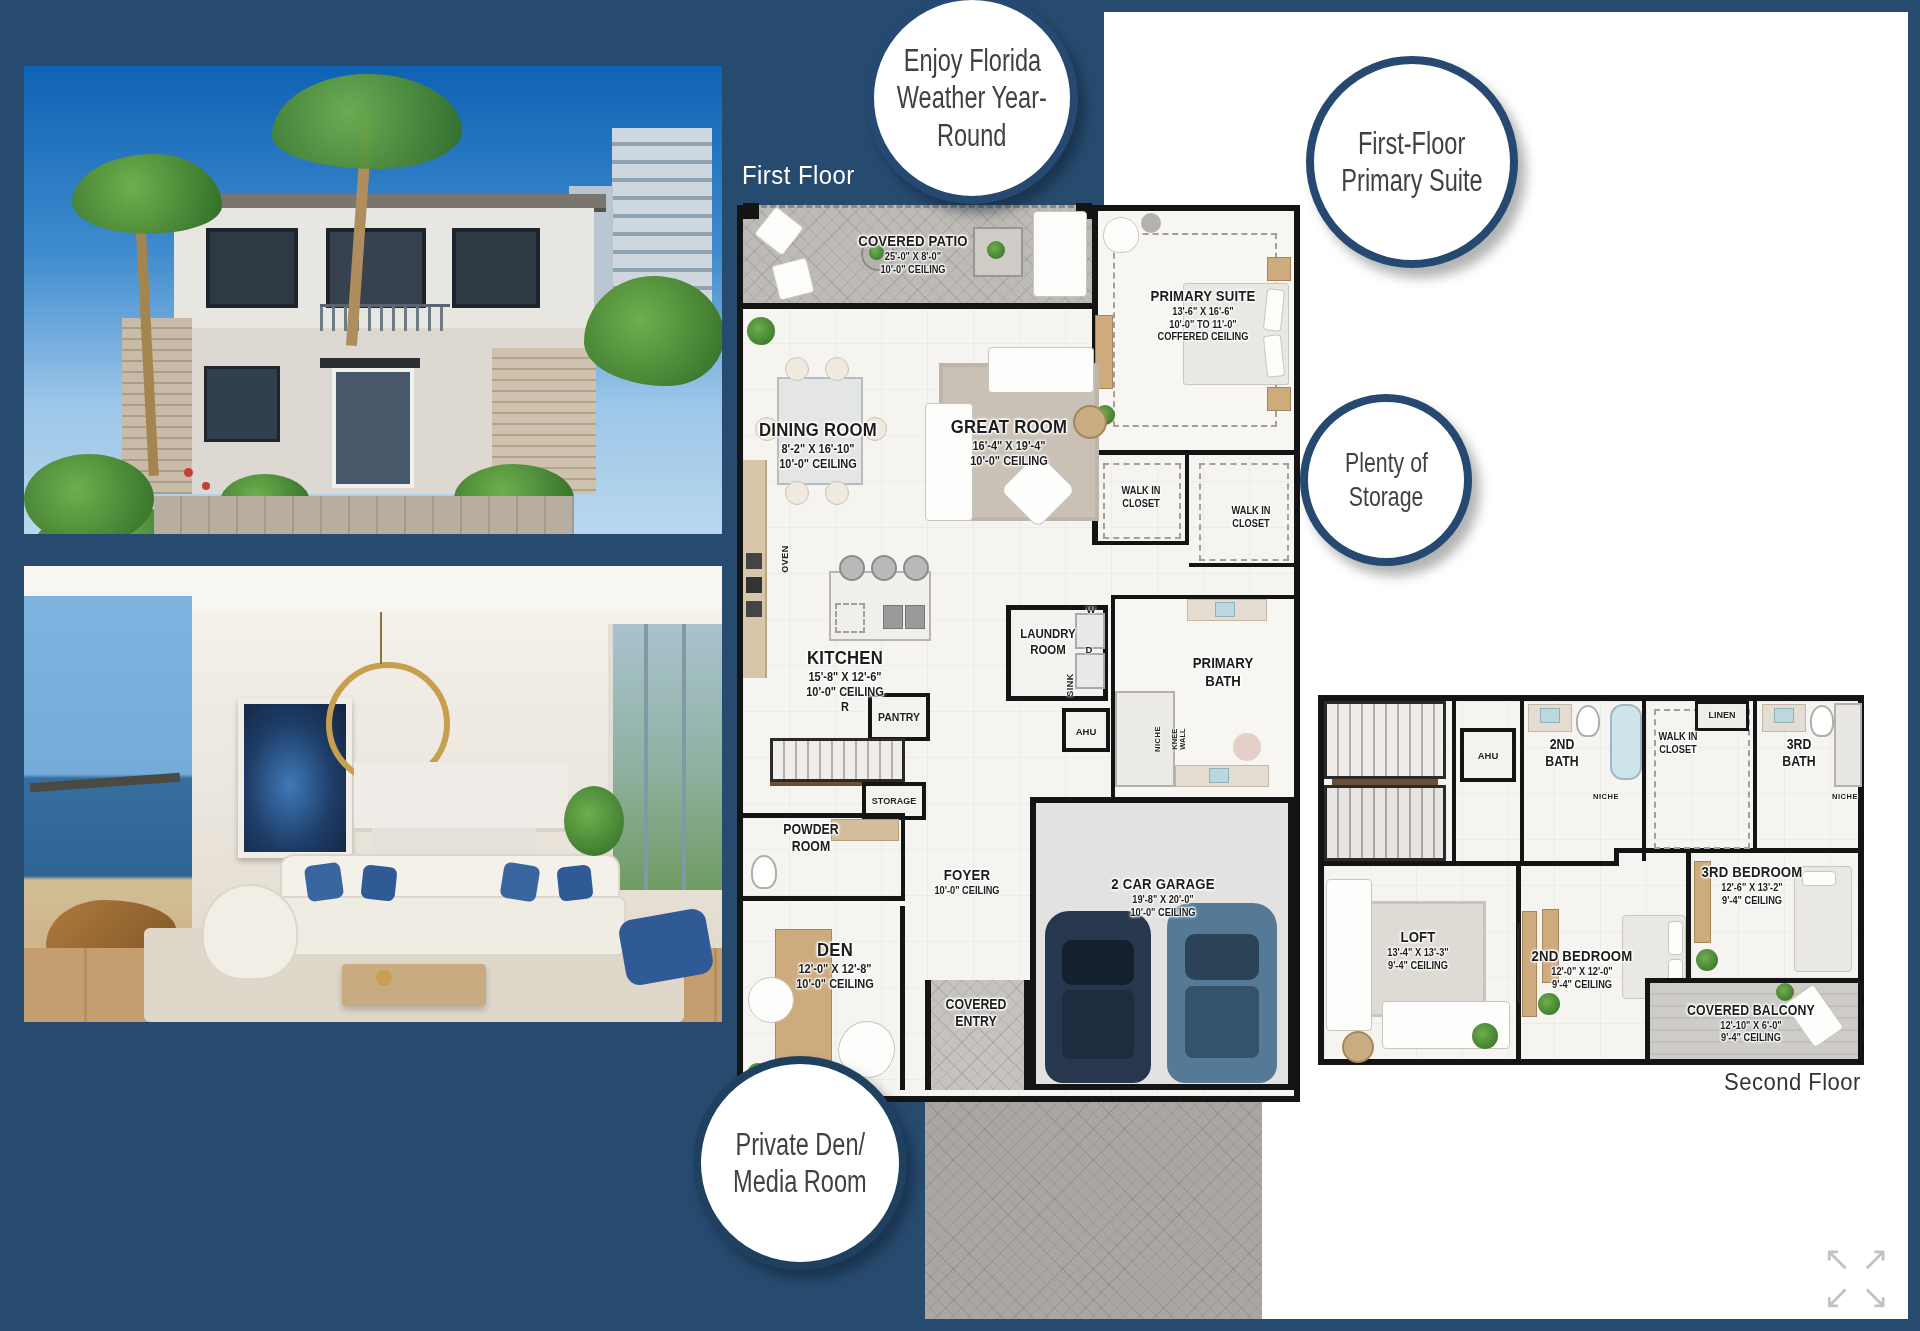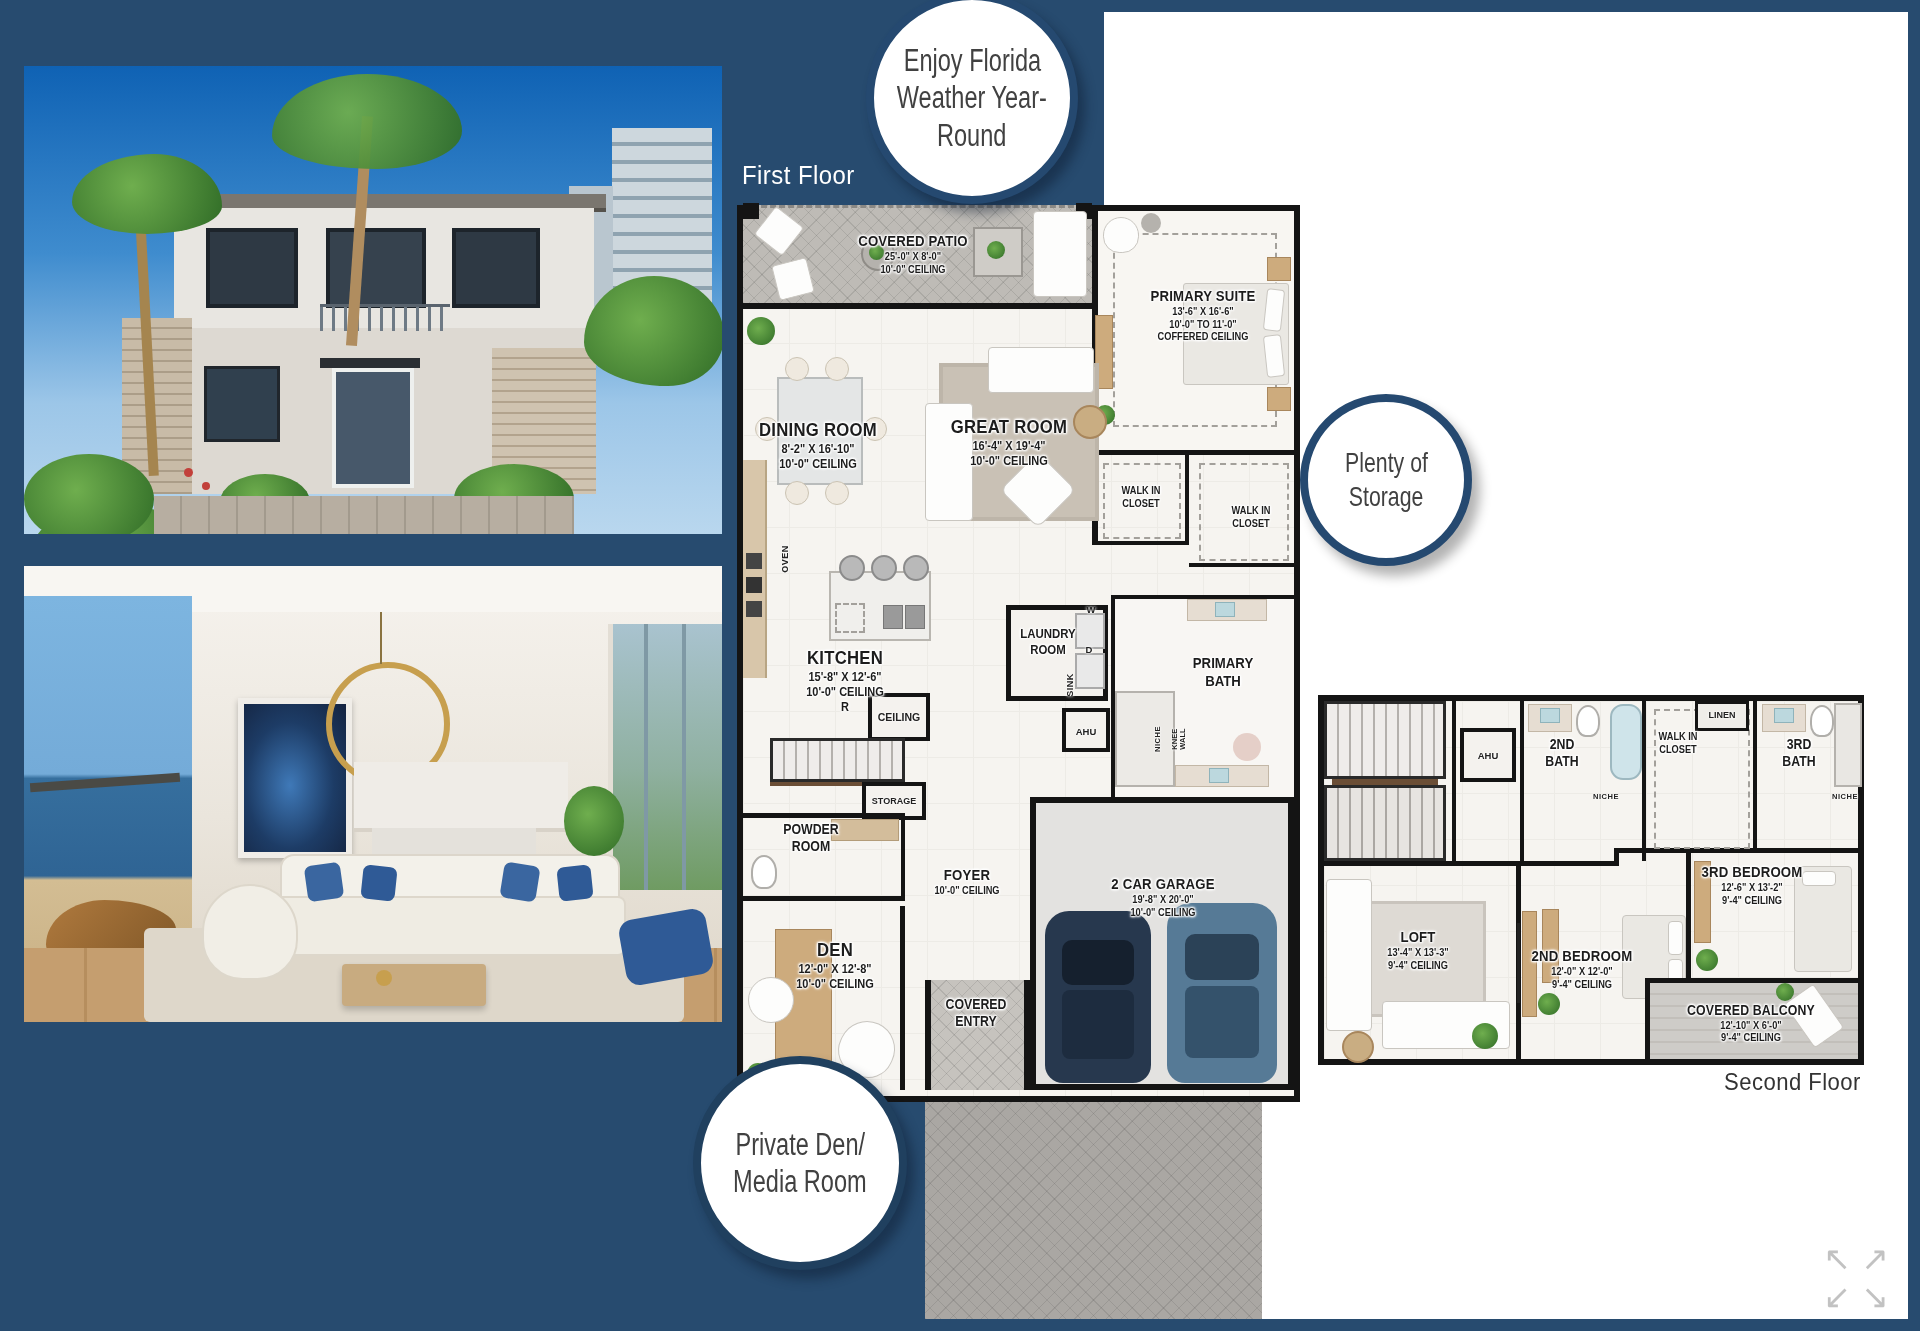--- a/index.html
+++ b/index.html
@@ -243,21 +243,21 @@
       <span class="sm" style="font-size:15px;">PRIMARY</span>
       <span class="sm" style="font-size:15px;">BATH</span>
     </div>
     <div class="tinyv" style="left:414px;top:534px;font-size:7.5px;">NICHE</div>
     <div class="tiny" style="left:436px;top:534px;font-size:7.5px;line-height:1.1;transform:translate(-50%,-50%) rotate(-90deg);">
       <span style="display:block;">KNEE</span>
       <span style="display:block;">WALL</span>
     </div>
 
     <div class="box" style="left:125px;top:488px;width:62px;height:48px;"></div>
-    <div class="tiny" style="left:156px;top:512px;font-size:10.5px;">CEILING</div>
+    <div class="tiny" style="left:156px;top:512px;font-size:10.5px;">PANTRY</div>
     <div class="stairs" style="left:27px;top:533px;width:135px;height:44px;"></div>
     <div class="abs" style="left:27px;top:577px;width:135px;height:4px;background:#6b4e36;"></div>
     <div class="box" style="left:119px;top:577px;width:64px;height:38px;"></div>
     <div class="tiny" style="left:151px;top:596px;font-size:9px;">STORAGE</div>
 
     <div class="abs" style="left:0;top:608px;width:162px;height:88px;border-top:5px solid #141414;border-bottom:5px solid #141414;border-right:4px solid #141414;box-sizing:border-box;"></div>
     <div class="abs" style="left:8px;top:650px;width:22px;height:30px;background:#fff;border:2px solid #b0aeaa;border-radius:50% 50% 40% 40%;"></div>
     <div class="abs" style="left:88px;top:614px;width:66px;height:20px;background:#d3bd9b;border:1px solid #b39c79;"></div>
     <div class="rlabel" style="left:68px;top:633px;">
       <span class="sm" style="font-size:14px;">POWDER</span>
@@ -396,20 +396,24 @@
     </div>
   </div>
 
   <div class="floor-heading dark" style="left:1724px;top:1068px;font-size:24px;">Second Floor</div>
 
   <div class="callout" style="left:866px;top:-8px;width:212px;height:212px;">
     <span class="cl">Enjoy Florida</span>
     <span class="cl">Weather Year-</span>
     <span class="cl">Round</span>
   </div>
+  <div class="callout" style="left:1306px;top:56px;width:212px;height:212px;box-shadow:8px 10px 12px rgba(0,0,0,.3);">
+    <span class="cl">First-Floor</span>
+    <span class="cl">Primary Suite</span>
+  </div>
   <div class="callout smallc" style="left:1300px;top:394px;width:172px;height:172px;box-shadow:8px 10px 12px rgba(0,0,0,.3);">
     <span class="cl">Plenty of</span>
     <span class="cl">Storage</span>
   </div>
   <div class="callout" style="left:693px;top:1056px;width:214px;height:214px;border-color:#20405f;">
     <span class="cl">Private Den/</span>
     <span class="cl">Media Room</span>
   </div>
 
   <div class="expander" style="left:1818px;top:1240px;">

